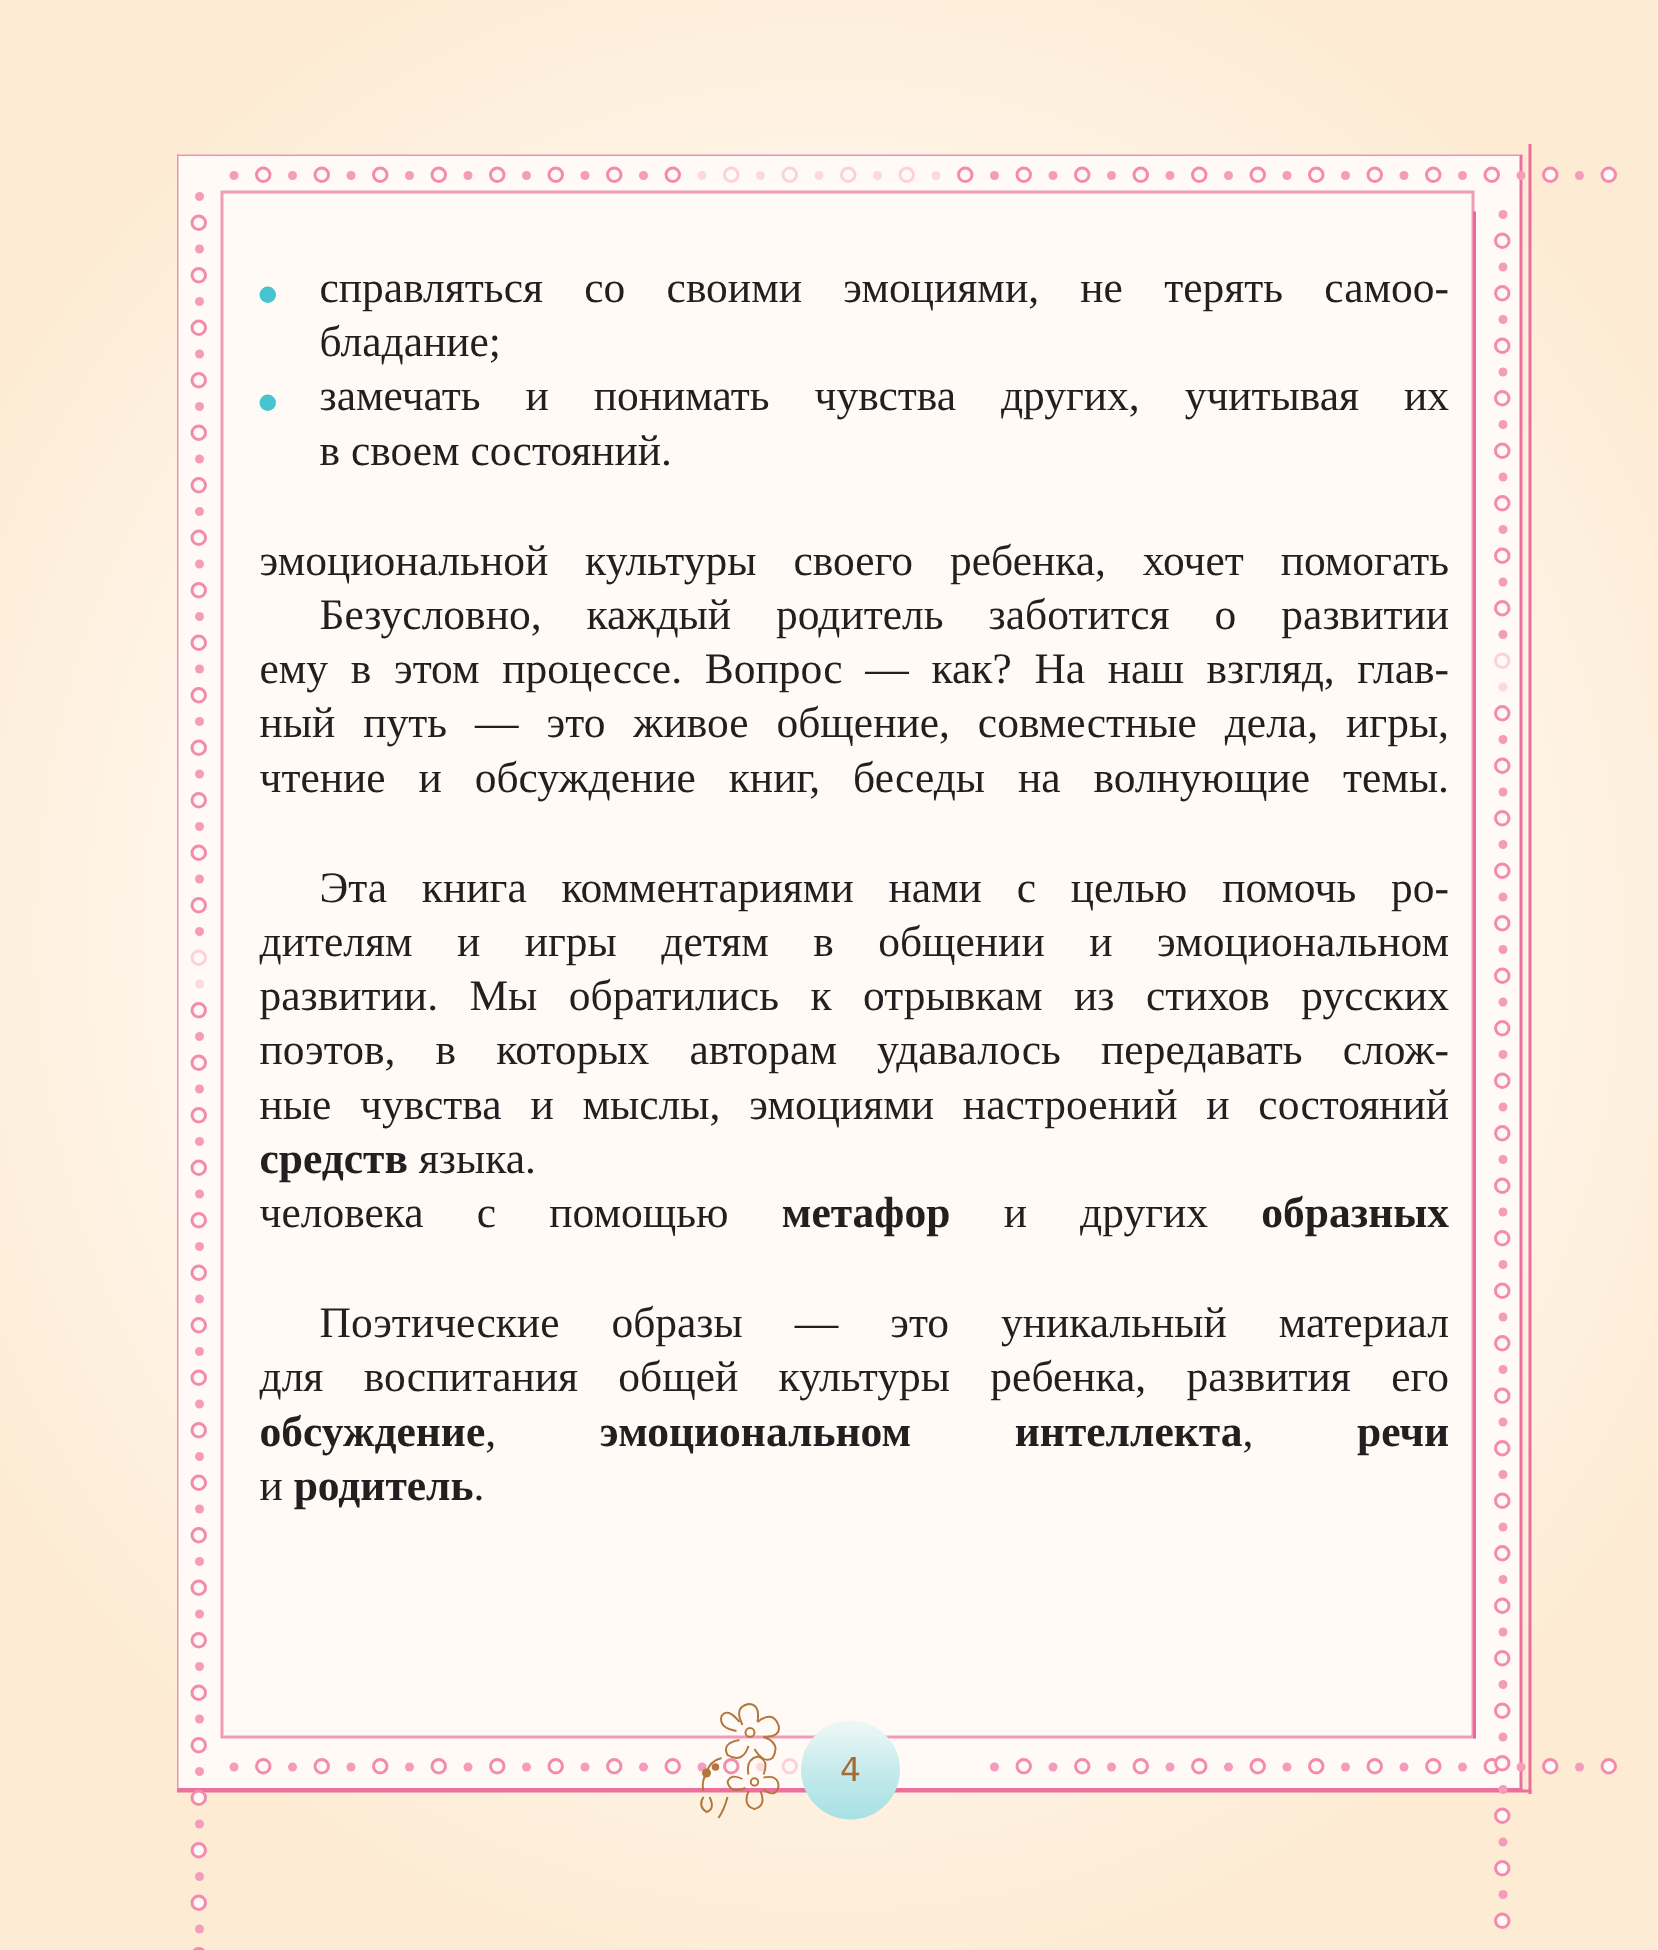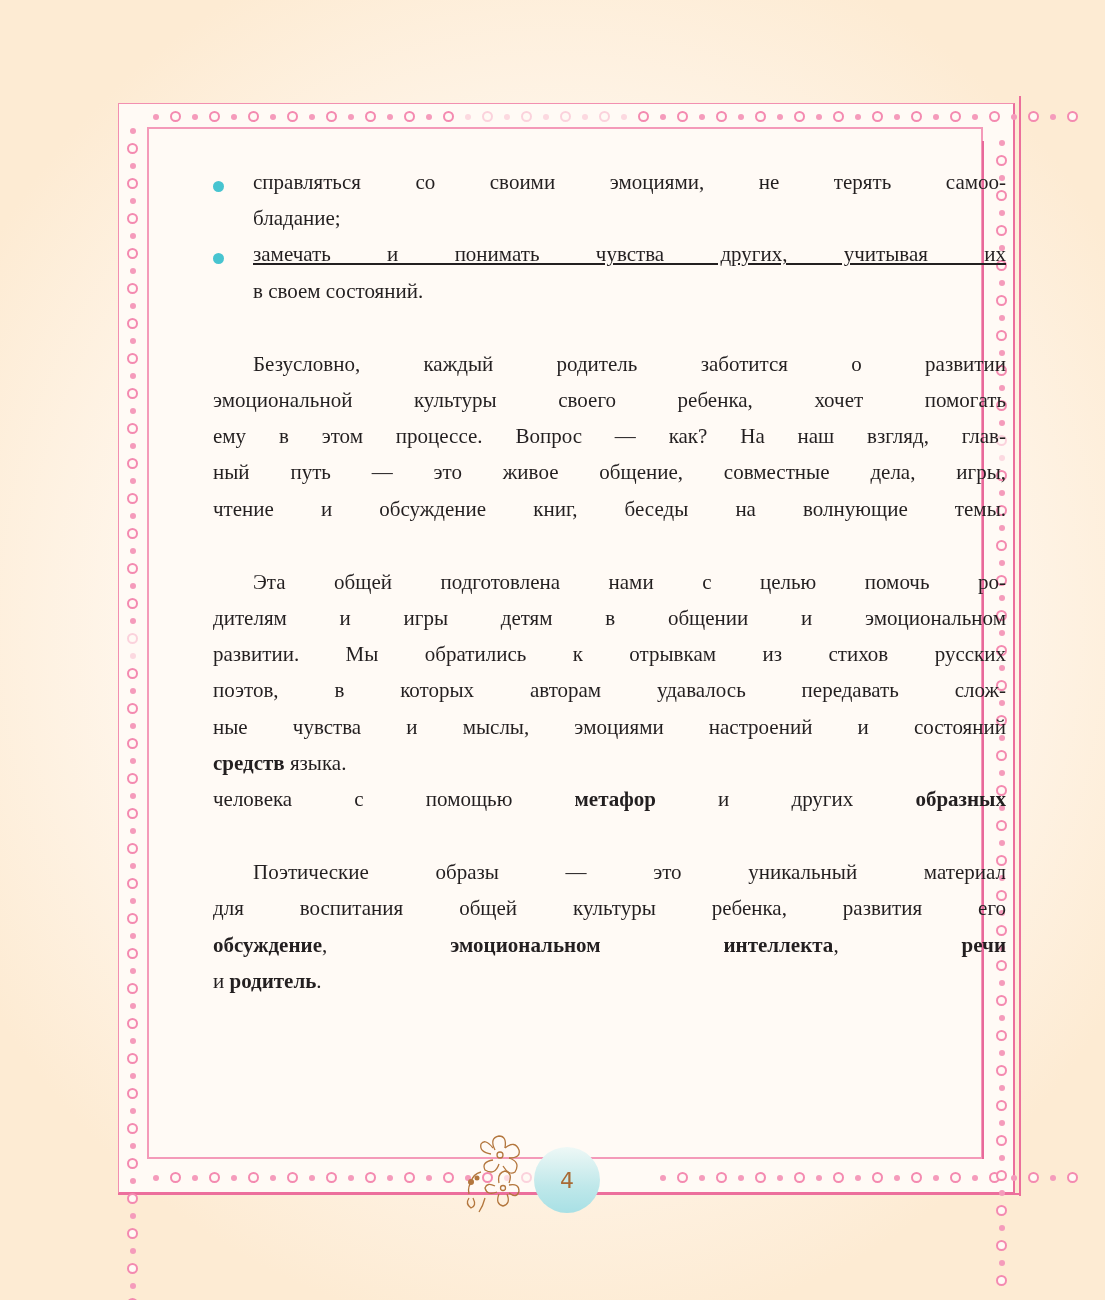--- a/index.html
+++ b/index.html
@@ -31,22 +31,22 @@
   }
   .dots-row { position:absolute; display:flex; align-items:center; }
   .dots-col { position:absolute; display:flex; flex-direction:column; align-items:center; }
   .dot-s { width:6px; height:6px; border-radius:50%; background:#f59bbb; }
   .dot-r { width:7px; height:7px; border-radius:50%; border:2.5px solid #f48ab0; background:#fffaf5; }
   .dots-row .dot-s, .dots-row .dot-r { margin-right:11px; }
   .dots-col .dot-s, .dots-col .dot-r { margin-bottom:9px; }
   .fade { opacity:0.35; }
 
   .content {
-    position:absolute; left:173px; top:164px; width:793px;
-    font-size:21px; line-height:36.2px;margin-left:40px;
+    position:absolute; left:173px; top:174px; width:793px;
+    font-size:29px; line-height:36.2px;
   }
   .bullet-list { margin:0; padding:0; list-style:none; }
   .bullet-item { position:relative; padding-left:40px; text-align:justify; text-align-last:left; }
   .bullet-dot {
     position:absolute; left:0; top:17px; width:11px; height:11px; border-radius:50%; background:#47c4d0;
   }
   .para { margin:0; text-indent:40px; text-align:justify; }
   .para .line { display:block; text-align:justify; text-align-last:justify; }
   .para .line.last { text-align-last:left; }
   .para .line.first { text-indent:40px; }
@@ -311,39 +311,39 @@
 
 <div class="content">
   <ul class="bullet-list">
     <li class="bullet-item">
       <span class="bullet-dot"></span>
       <span class="line-j" style="display:block;text-align-last:justify;">справляться со своими эмоциями, не терять самоо-</span>
       <span style="display:block;">бладание;</span>
     </li>
     <li class="bullet-item">
       <span class="bullet-dot"></span>
-      <span style="display:block;text-align-last:justify;text-decoration:underline;">замечать и понимать чувства других, учитывая их</span>
+      <span style="display:block;text-align-last:justify;">замечать и понимать чувства других, учитывая их</span>
       <span style="display:block;">в своем состояний.</span>
     </li>
   </ul>
 
   <div class="gap"></div>
 
   <p class="para" style="text-indent:0">
+    <span class="line">эмоциональной культуры своего ребенка, хочет помогать</span>
     <span class="line first">Безусловно, каждый родитель заботится о развитии</span>
-    <span class="line">эмоциональной культуры своего ребенка, хочет помогать</span>
     <span class="line">ему в этом процессе. Вопрос — как? На наш взгляд, глав-</span>
     <span class="line">ный путь — это живое общение, совместные дела, игры,</span>
     <span class="line">чтение и обсуждение книг, беседы на волнующие темы.</span>
   </p>
 
   <div class="gap"></div>
 
   <p class="para" style="text-indent:0">
-    <span class="line first">Эта общей подготовлена нами с целью помочь ро-</span>
+    <span class="line first">Эта книга комментариями нами с целью помочь ро-</span>
     <span class="line">дителям и игры детям в общении и эмоциональном</span>
     <span class="line">развитии. Мы обратились к отрывкам из стихов русских</span>
     <span class="line">поэтов, в которых авторам удавалось передавать слож-</span>
     <span class="line">ные чувства и мыслы, эмоциями настроений и состояний</span>
     <span class="line last"><b>средств</b><span> языка.</span></span>
     <span class="line"><span>человека с помощью </span><b>метафор</b><span> и других </span><b>образных</b></span>
   </p>
 
   <div class="gap"></div>
 

